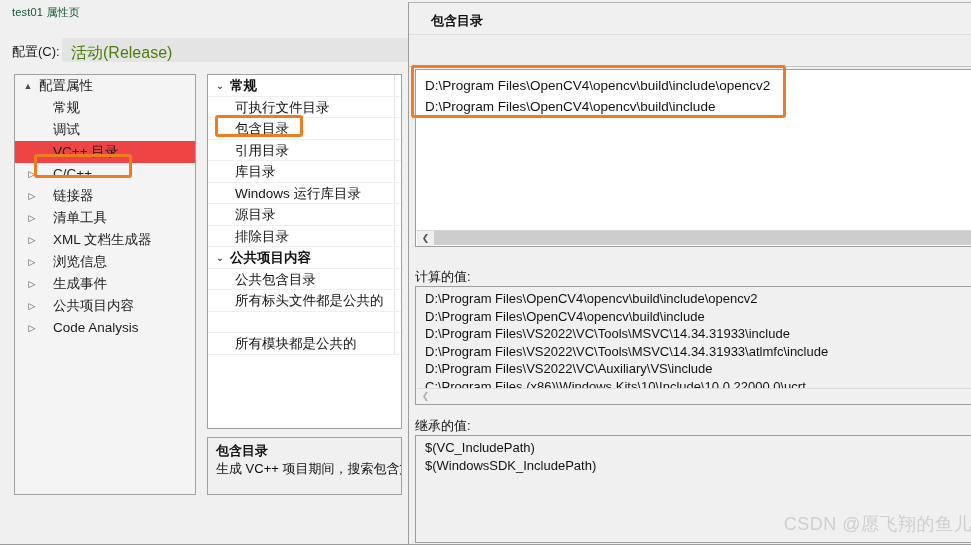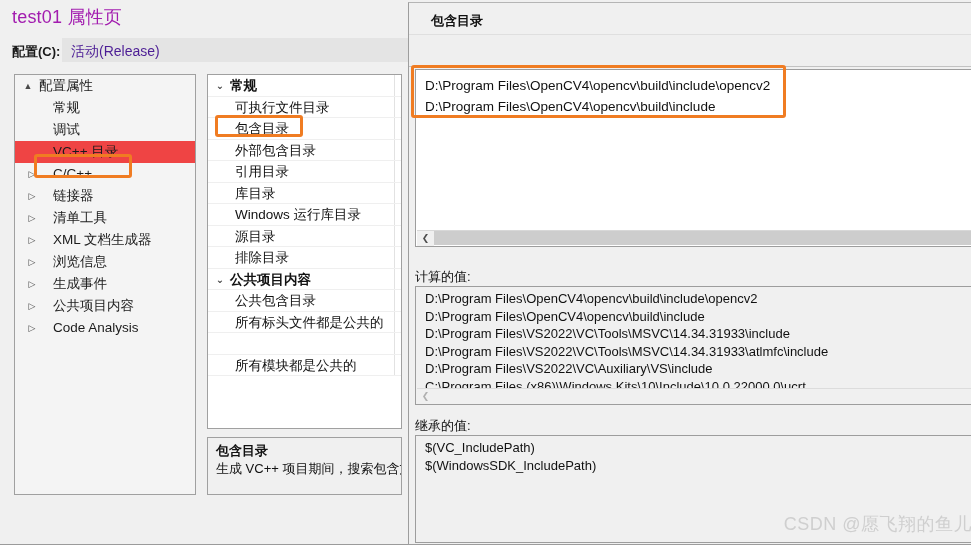--- a/index.html
+++ b/index.html
@@ -18,44 +18,44 @@
 
   
   #propwin {
     position: absolute; left: 0; top: 0;
     width: 971px; height: 545px;
     background: #f0f0f0;
     border-bottom: 1px solid #9a9a9a;
   }
   #win-title {
     position: absolute; left: 12px; top: 5px;
-    font-size: 18px; color: #a21caf;
+    font-size: 11px; color: #14532d;
     letter-spacing: .2px;
     white-space: nowrap;
   }
 
   
   #config-row {
     position: absolute; left: 0; top: 38px;
     width: 971px; height: 28px;
   }
   #config-label {
     position: absolute; left: 12px; top: 5px;
-    font-size: 13px; color: #1a1a1a; font-weight: bold;
+    font-size: 13px; color: #1a1a1a; font-weight: normal;
     white-space: nowrap;
   }
   #config-combo {
     position: absolute; left: 62px; top: 0px;
     width: 860px; height: 24px;
     background: #e4e4e4;
     border: 1px solid #e4e4e4;
   }
   #config-combo .val {
     position: absolute; left: 8px; top: 4px;
-    font-size: 14px; color: #4c1d95;
+    font-size: 16px; color: #4d7c0f;
     white-space: nowrap;
   }
 
   
   #tree-pane {
     position: absolute; left: 14px; top: 74px;
     width: 182px; height: 421px;
     background: #f4f4f4;
     border: 1px solid #a0a0a0;
     overflow: hidden;
@@ -338,24 +338,20 @@
         </div>
         <div class="prow">
           <span class="plabel">可执行文件目录</span>
           <span class="divider"></span>
         </div>
         <div class="prow">
           <span class="plabel">包含目录</span>
           <span class="divider"></span>
         </div>
         <div class="prow">
-          <span class="plabel">外部包含目录</span>
-          <span class="divider"></span>
-        </div>
-        <div class="prow">
           <span class="plabel">引用目录</span>
           <span class="divider"></span>
         </div>
         <div class="prow">
           <span class="plabel">库目录</span>
           <span class="divider"></span>
         </div>
         <div class="prow">
           <span class="plabel">Windows 运行库目录</span>
           <span class="divider"></span>

